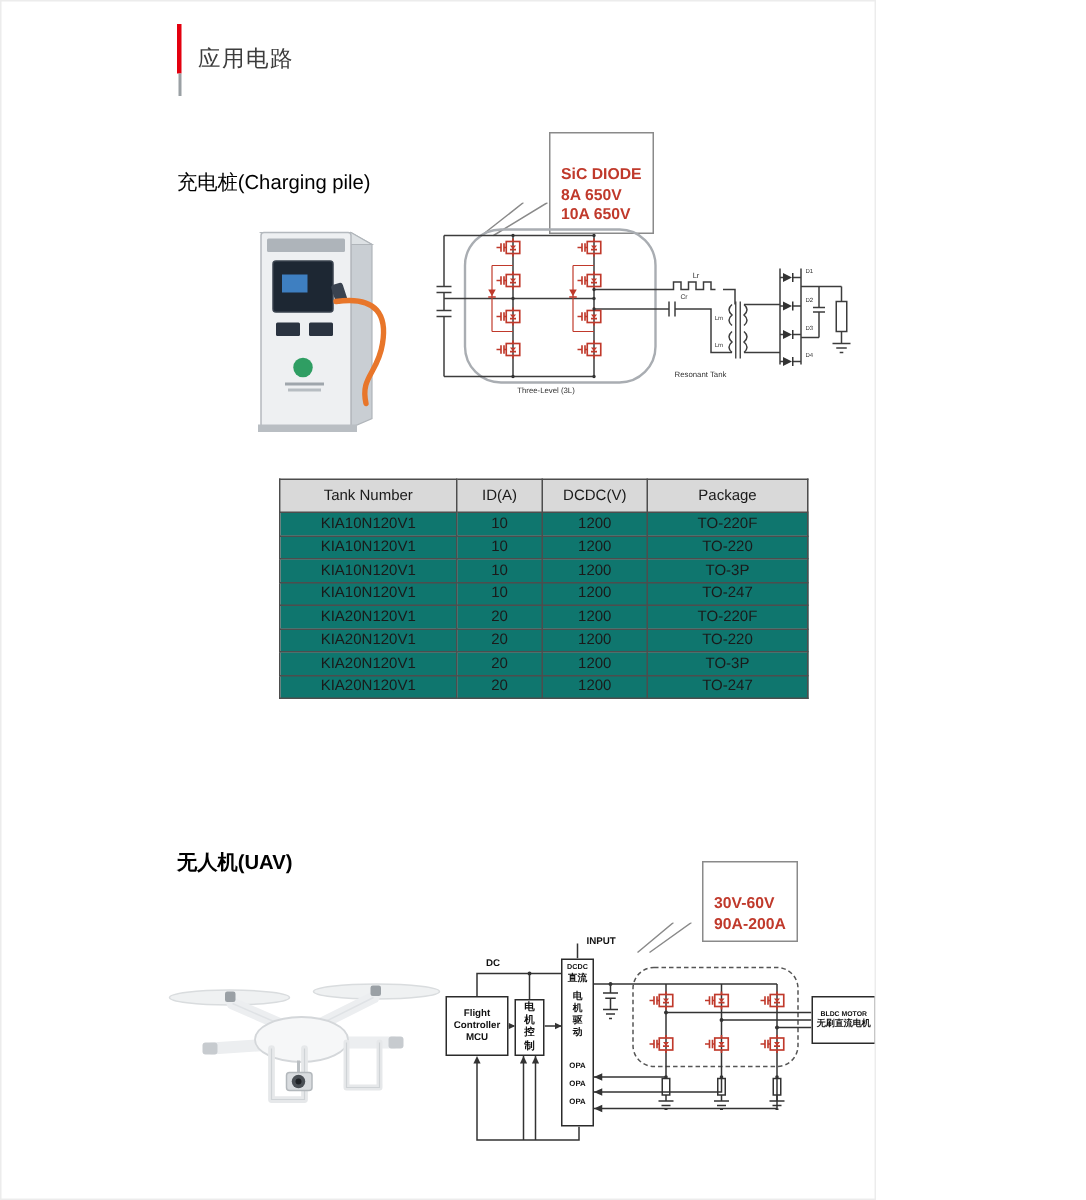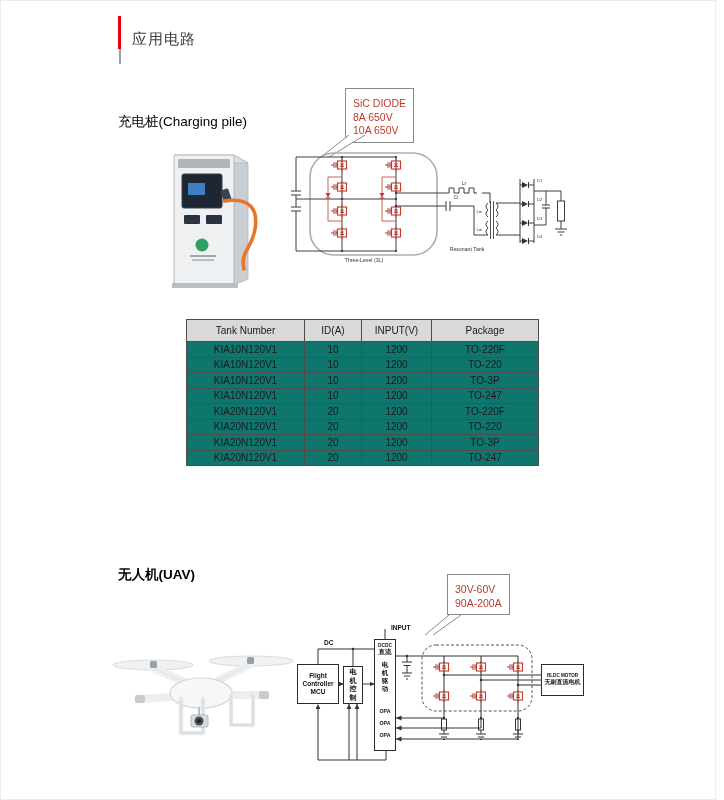--- a/index.html
+++ b/index.html
@@ -1,32 +1,32 @@
 <!DOCTYPE html>
 <html><head>
 <meta charset="utf-8">
 <style>
   html,body { margin:0; padding:0; background:#fff; font-family:"Liberation Sans", sans-serif; }
-  .page { position:relative; width:716px; height:800px; background:#ffffff; overflow:hidden;
+  .page { position:relative; width:584px; height:800px; background:#ffffff; overflow:hidden;
           border:1px solid #ececec; box-sizing:border-box; }
   .abs { position:absolute; }
 
   
   .accent-red-bar  { left:117px; top:15px; width:3px;  height:33px; background:#e3000f; }
   .accent-gray-bar { left:118px; top:48px; width:2px;  height:15px; background:#9aa0a4; }
   .page-title { left:131px; top:29px; font-size:15px; color:#3d3d3d; letter-spacing:1px; }
 
   .section-title { font-size:13.5px; color:#000000; }
   .title-charging { left:117px; top:112px; }
   .title-uav      { left:117px; top:565px;font-weight:bold; }
 
   
   .callout { position:absolute; background:#fff; border:1px solid #8a8a8a;
-             padding:8px 7px 4px; color:#c0392b; font-weight:normal;
-             font-size:10.5px; line-height:13.5px; white-space:nowrap; }
+             padding:21px 7px 4px; color:#c0392b; font-weight:bold;
+             font-size:10.5px; line-height:13.5px; white-space:nowrap;margin-left:21px; }
   .callout-charging { left:344px; top:87px; }
   .callout-uav      { left:446px; top:573px; }
   .tail { position:absolute; }
   .tail-charging { left:318px; top:134px; }
   .tail-uav      { left:420px; top:614px; }
 
   
   .spec-table { position:absolute; left:185px; top:318px; border-collapse:collapse;
                 table-layout:fixed; font-size:10px; color:#1a1a1a; }
   .spec-table th, .spec-table td { border:1px solid #4d4d4d; text-align:center; padding:0; }
@@ -184,21 +184,21 @@
     <colgroup>
         <col style="width:118px">
         <col style="width:57px">
         <col style="width:70px">
         <col style="width:107px">
       </colgroup>
     <thead>
       <tr>
         <th>Tank Number</th>
         <th>ID(A)</th>
-        <th>INPUT(V)</th>
+        <th>DCDC(V)</th>
         <th>Package</th>
       </tr>
     </thead>
     <tbody>
       <tr>
           <td>KIA10N120V1</td>
           <td>10</td>
           <td>1200</td>
           <td>TO-220F</td>
         </tr>

